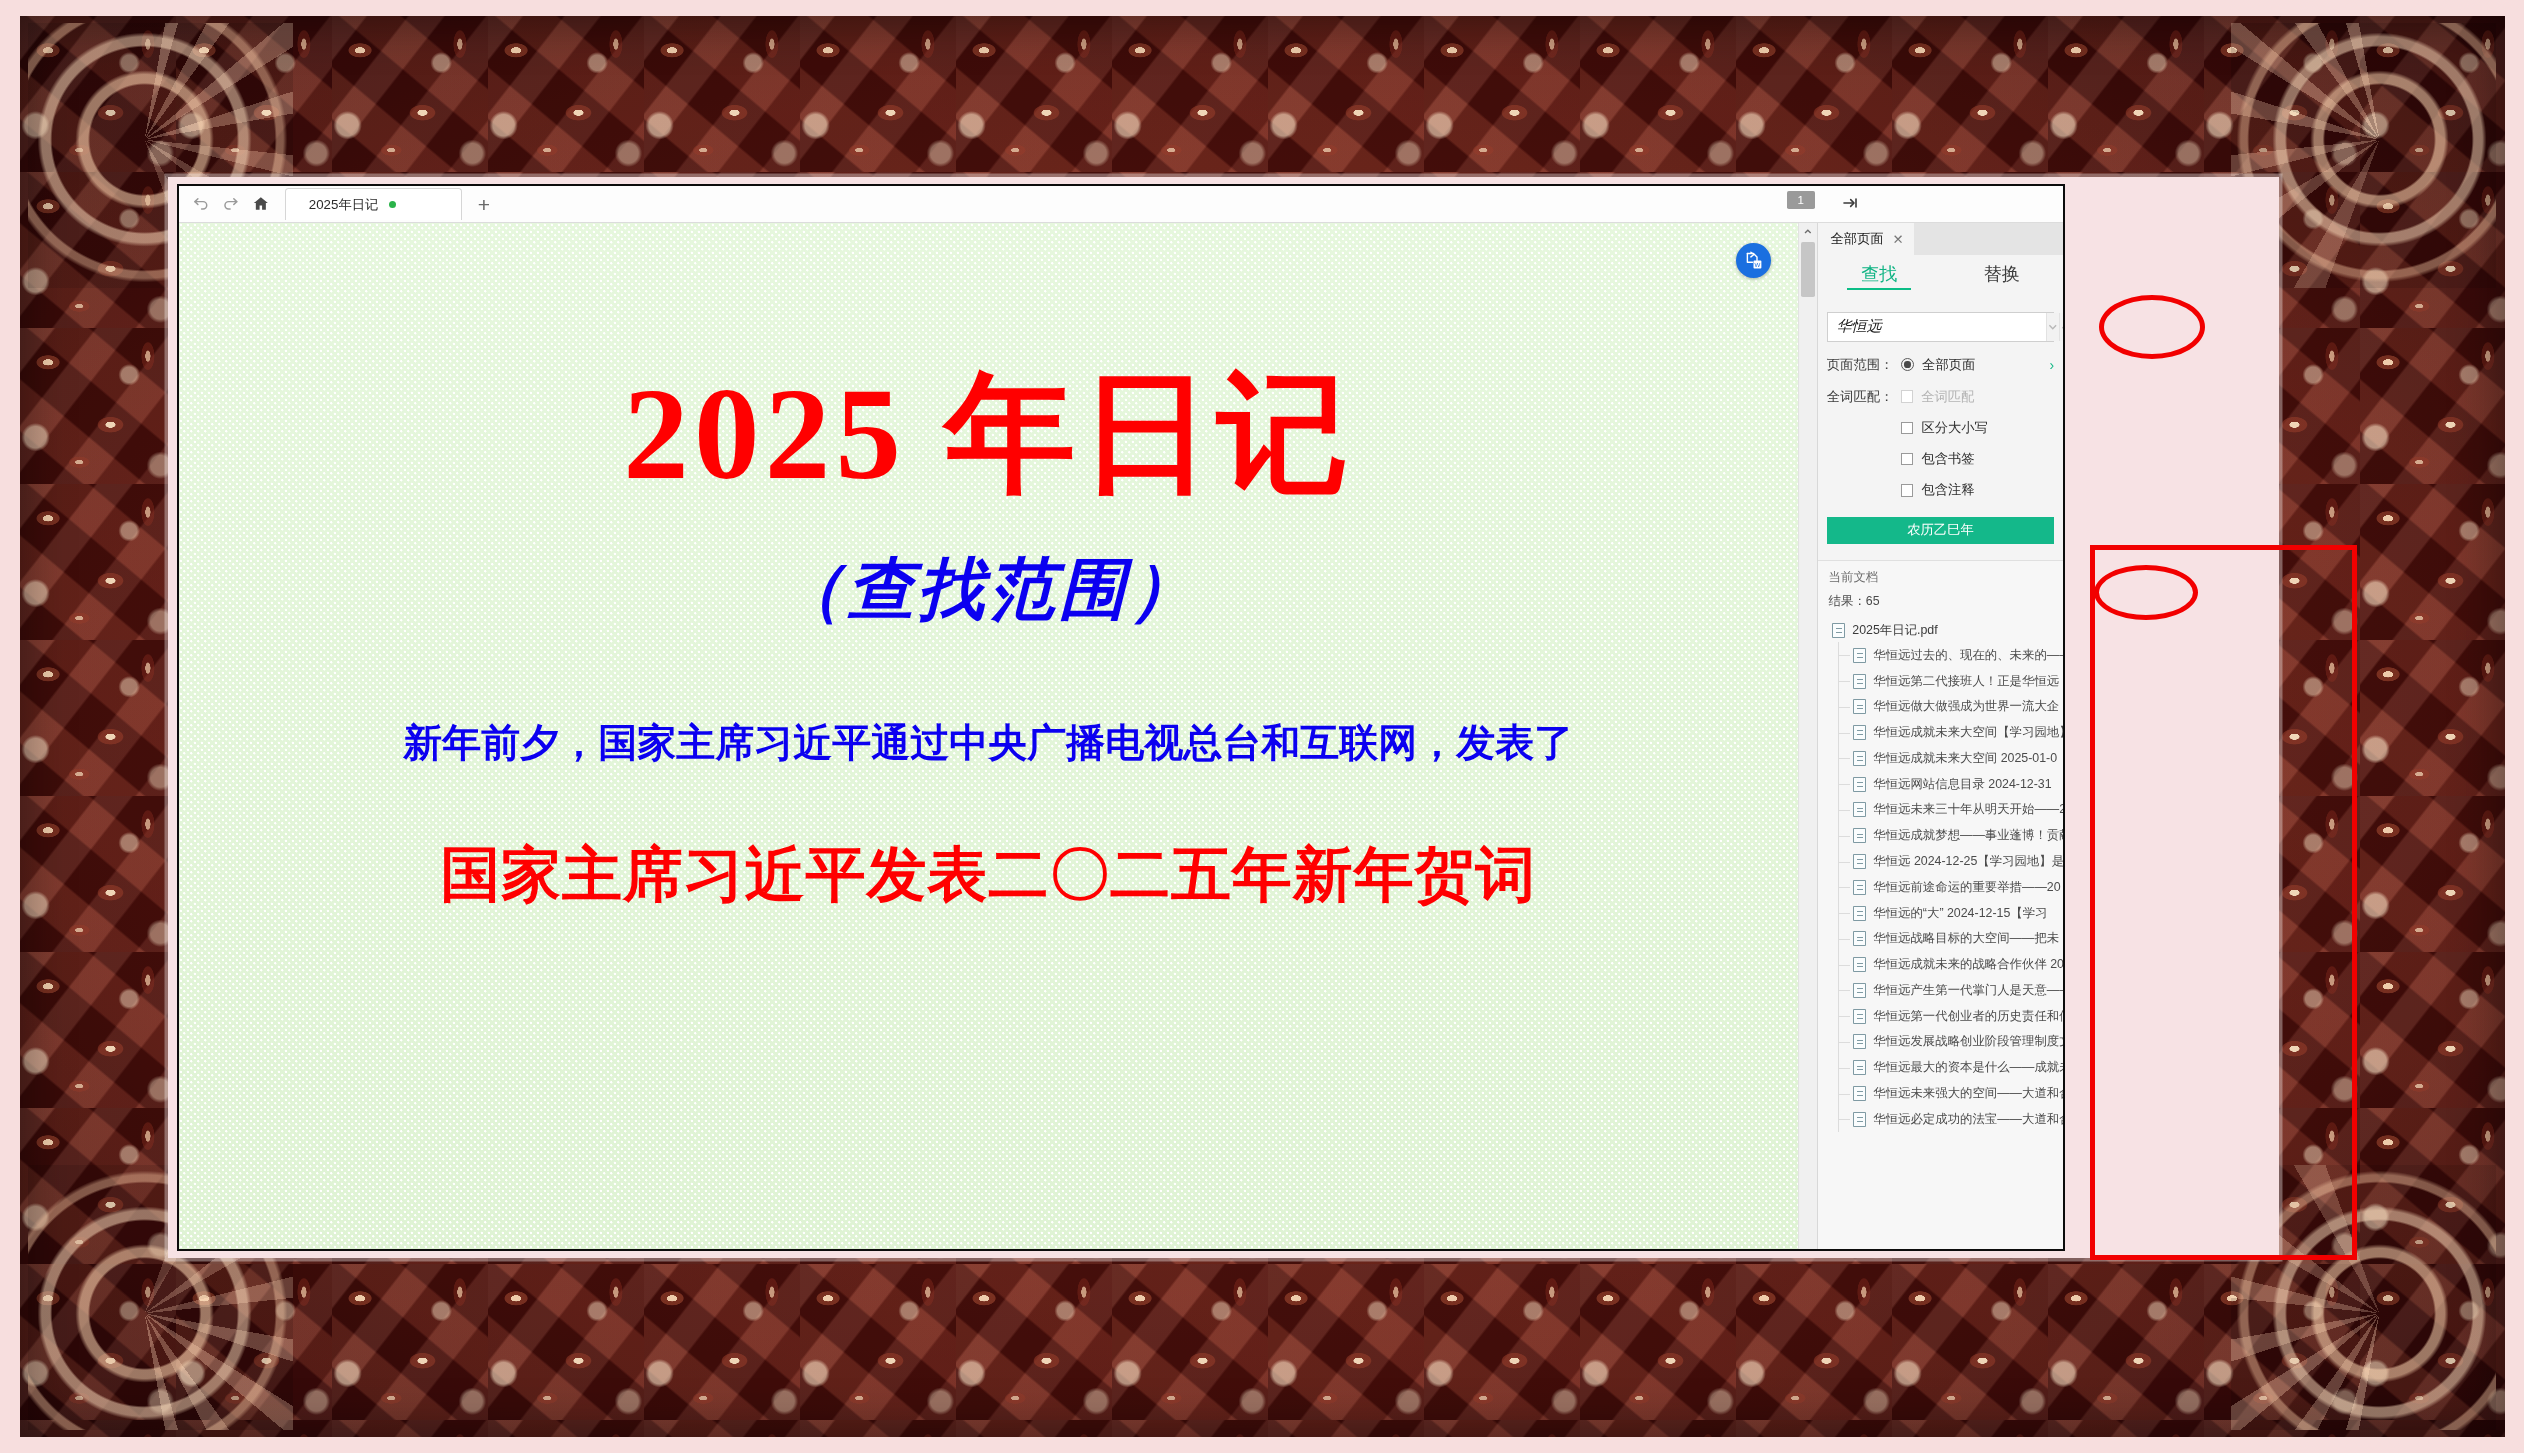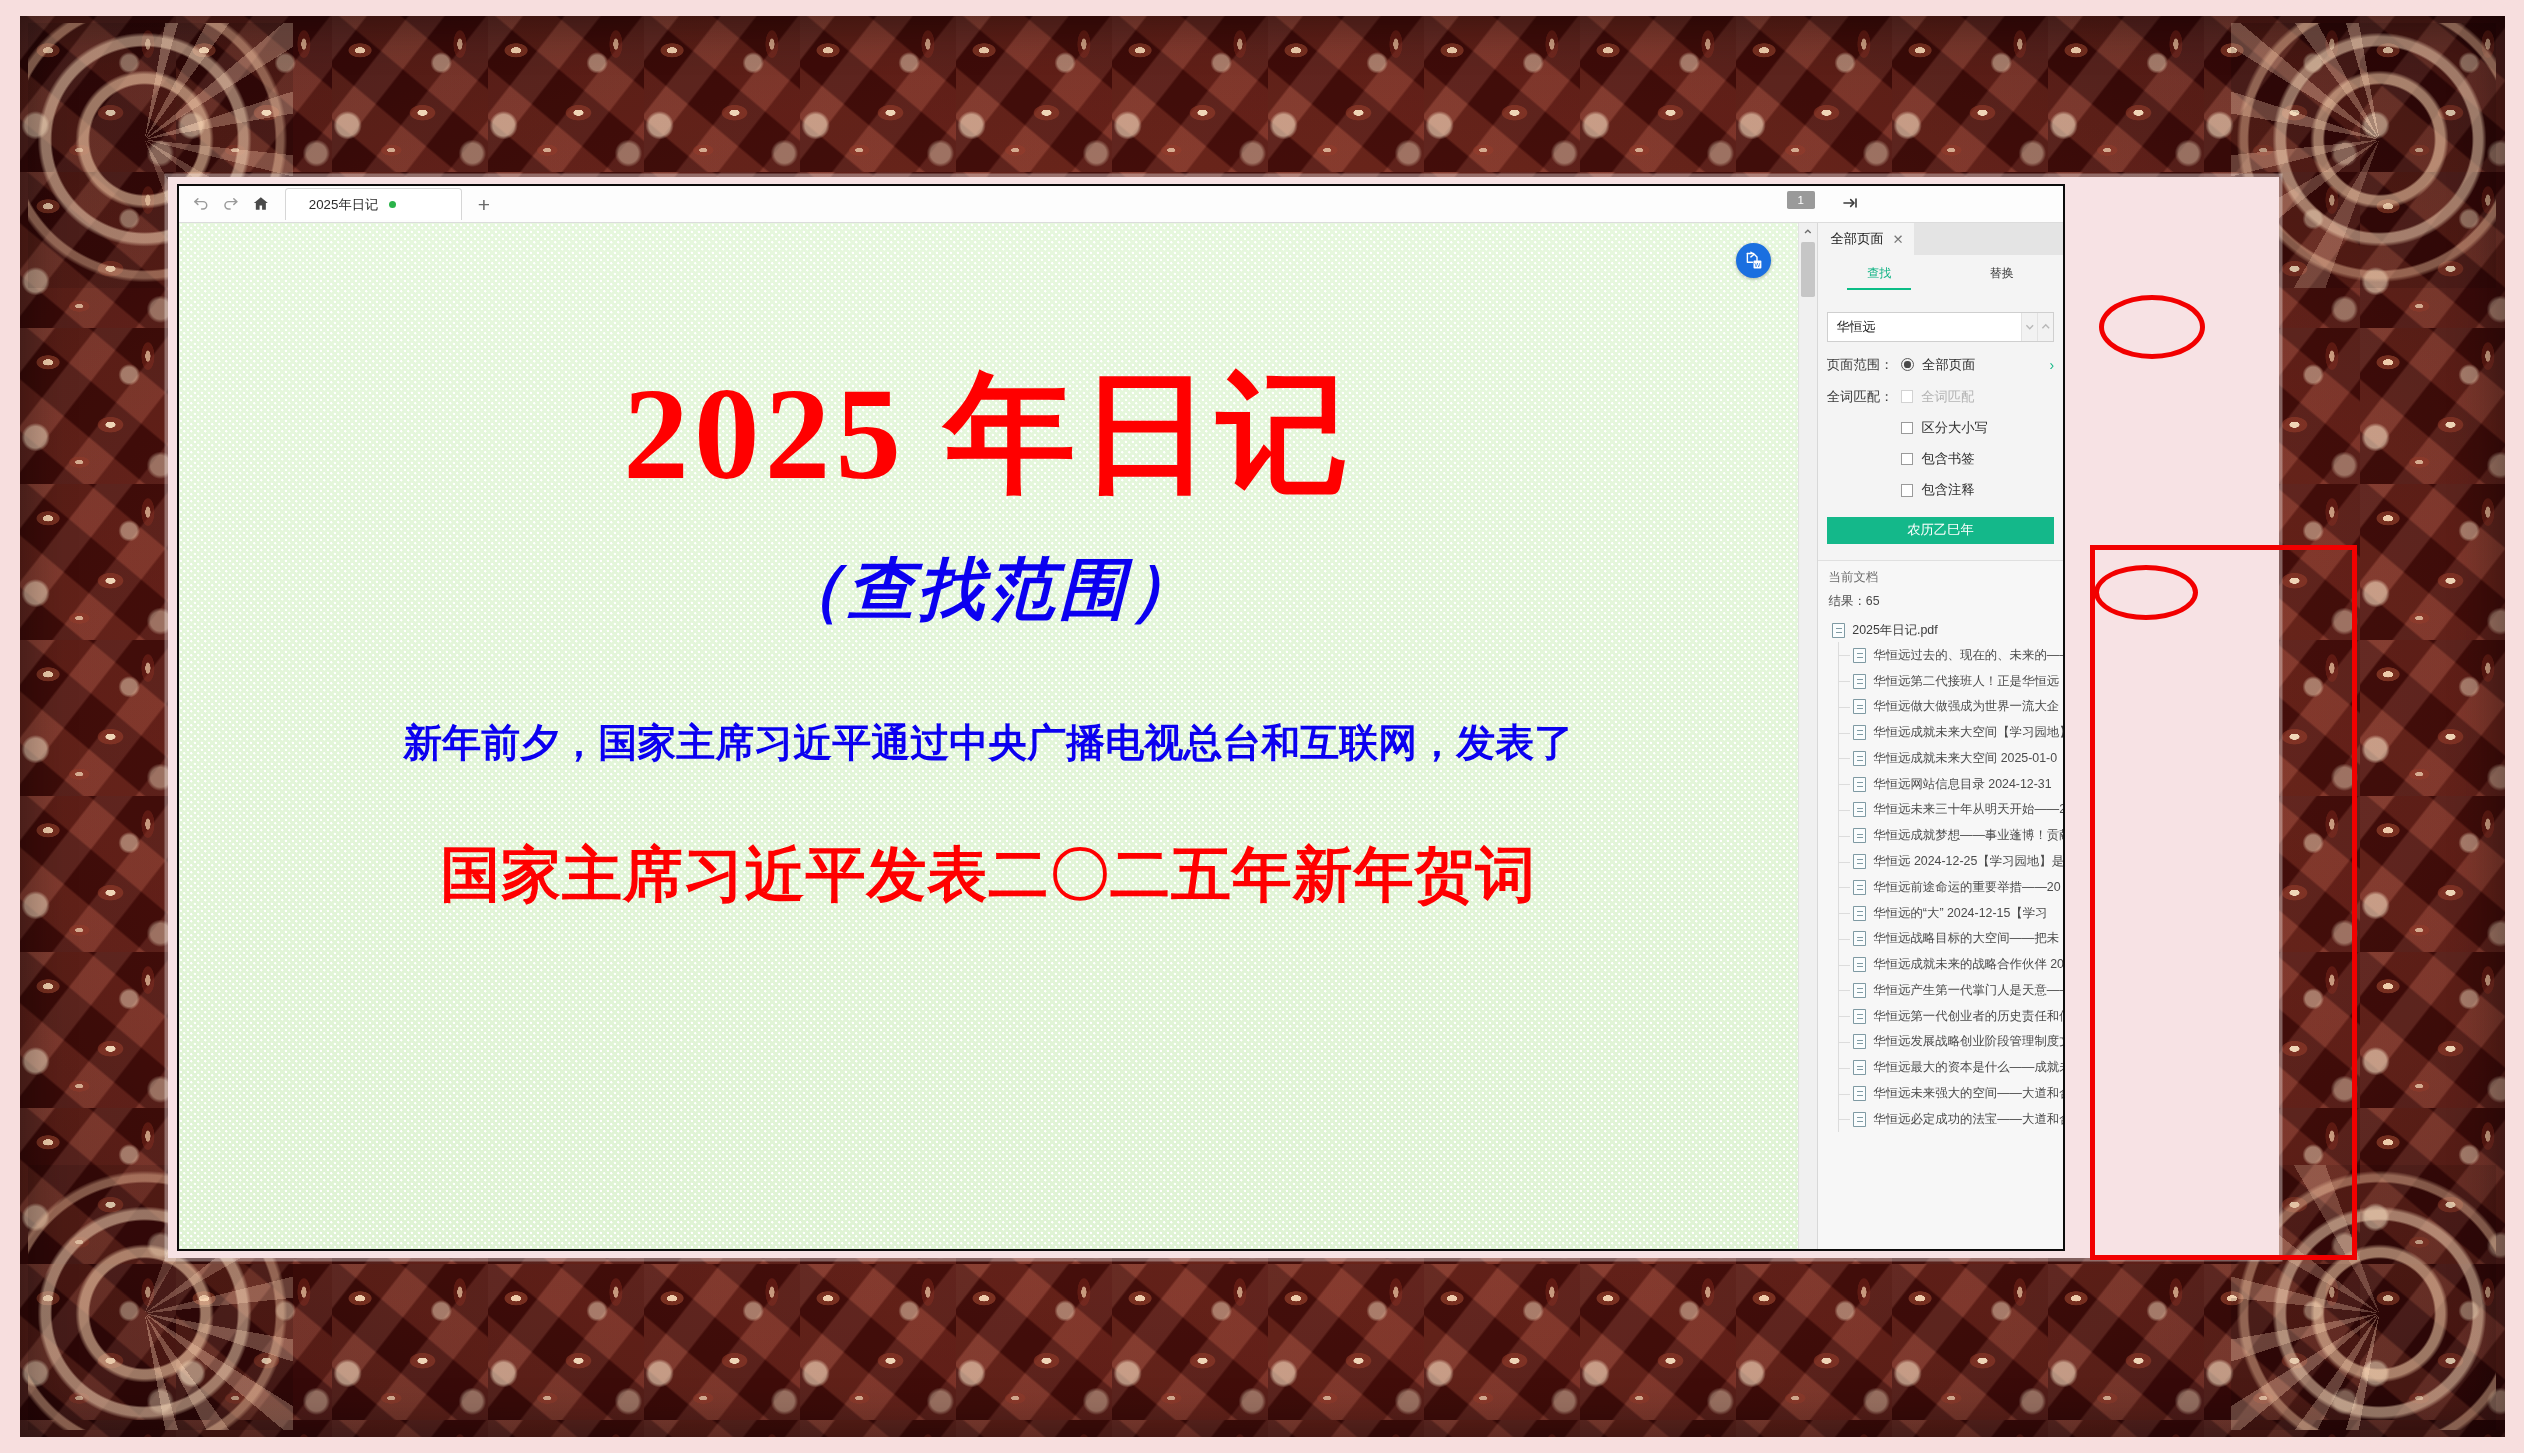--- a/index.html
+++ b/index.html
@@ -220,39 +220,39 @@
     font-size: 13.3px; color: #222; cursor: pointer;
   }
   #panel-close-icon { color: #777; font-size: 13.3px; cursor: pointer; }
 
   #panel-tabs {
     display: flex; background: #f4f4f4;
     height: 37px; flex: 0 0 37px;
   }
   .panel-tab {
     flex: 1; display: flex; align-items: center; justify-content: center;
-    font-size: 12px; color: #3c3c3c; cursor: pointer; position: relative;
+    font-size: 18px; color: #3c3c3c; cursor: pointer; position: relative;
   }
   .panel-tab.active { color: #0fb383; }
   .panel-tab.active::after {
     content: ""; position: absolute; bottom: 1.8px;
     left: 24%; width: 52%; height: 2.7px; background: #0bbd86;
   }
 
   #search-row {
     margin: 19.5px 8.8px 0 8.8px;
     height: 30px;
     display: flex; align-items: stretch;
     background: #fff; border: 0.9px solid #cfcfcf;
   }
   #search-input {
     flex: 1; border: none; outline: none;
     font-family: "Liberation Sans", sans-serif;
-    font-size: 13px; color: #1c1c1c;
-    padding: 0 8.8px; background: transparent;
+    font-size: 15px; color: #1c1c1c;
+    padding: 0 8.8px; background: transparent; font-style: italic;
   }
   .step-btn {
     width: 23px; display: flex; align-items: center; justify-content: center;
     color: #b8b8b8; background: #f2f2f2; border-left: 0.9px solid #e2e2e2;
     cursor: pointer;
   }
   .step-btn svg { width: 11.5px; height: 11.5px; }
 
   .opt-row { display: flex; align-items: center; margin: 14px 8.8px 0 8.8px; }
   .opt-label { width: 74px; font-size: 13.3px; color: #3c3c3c; }

